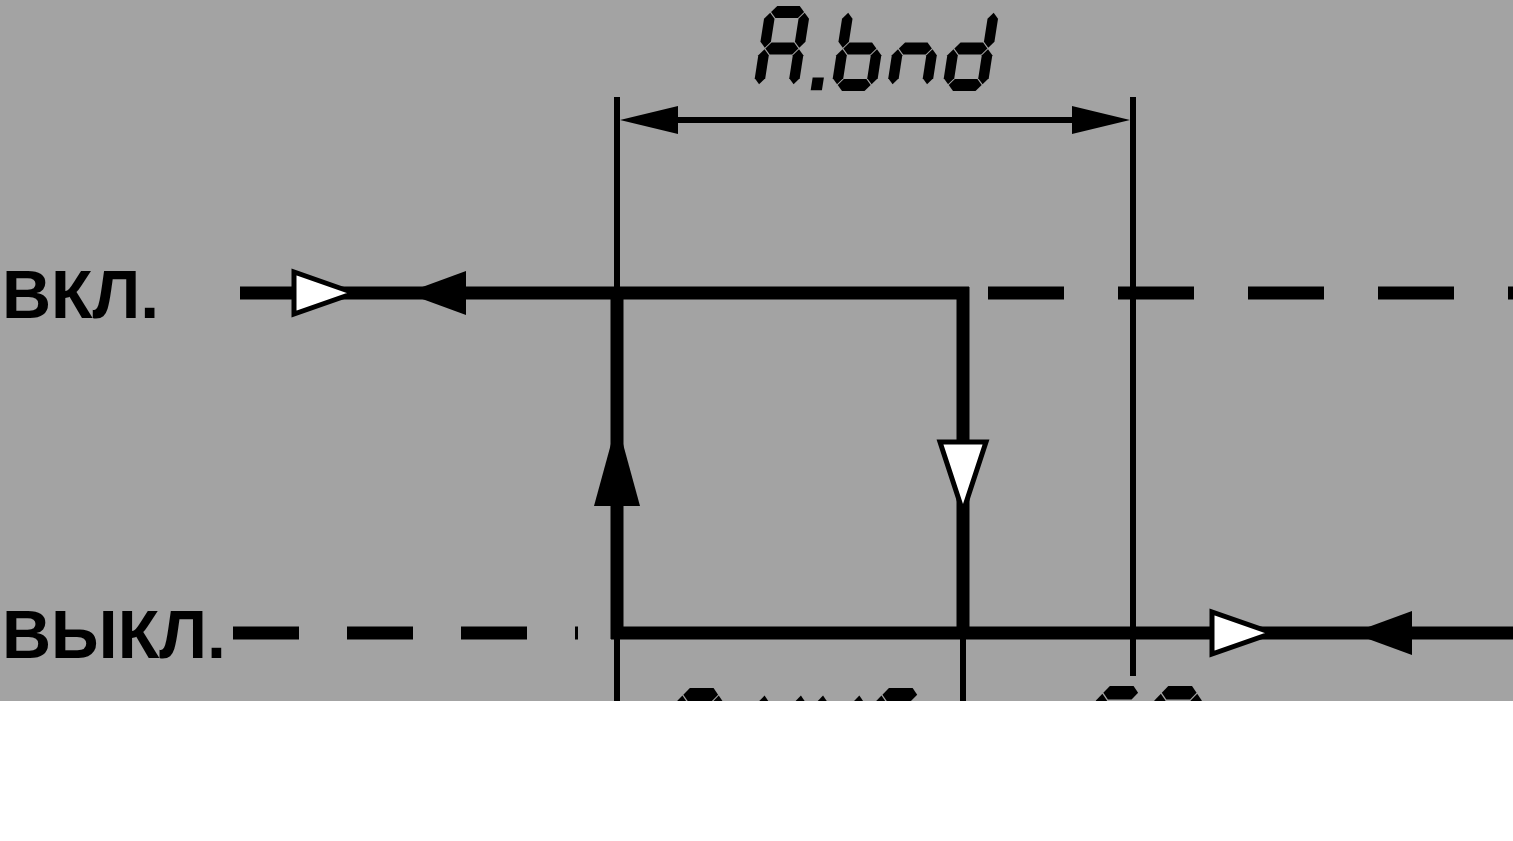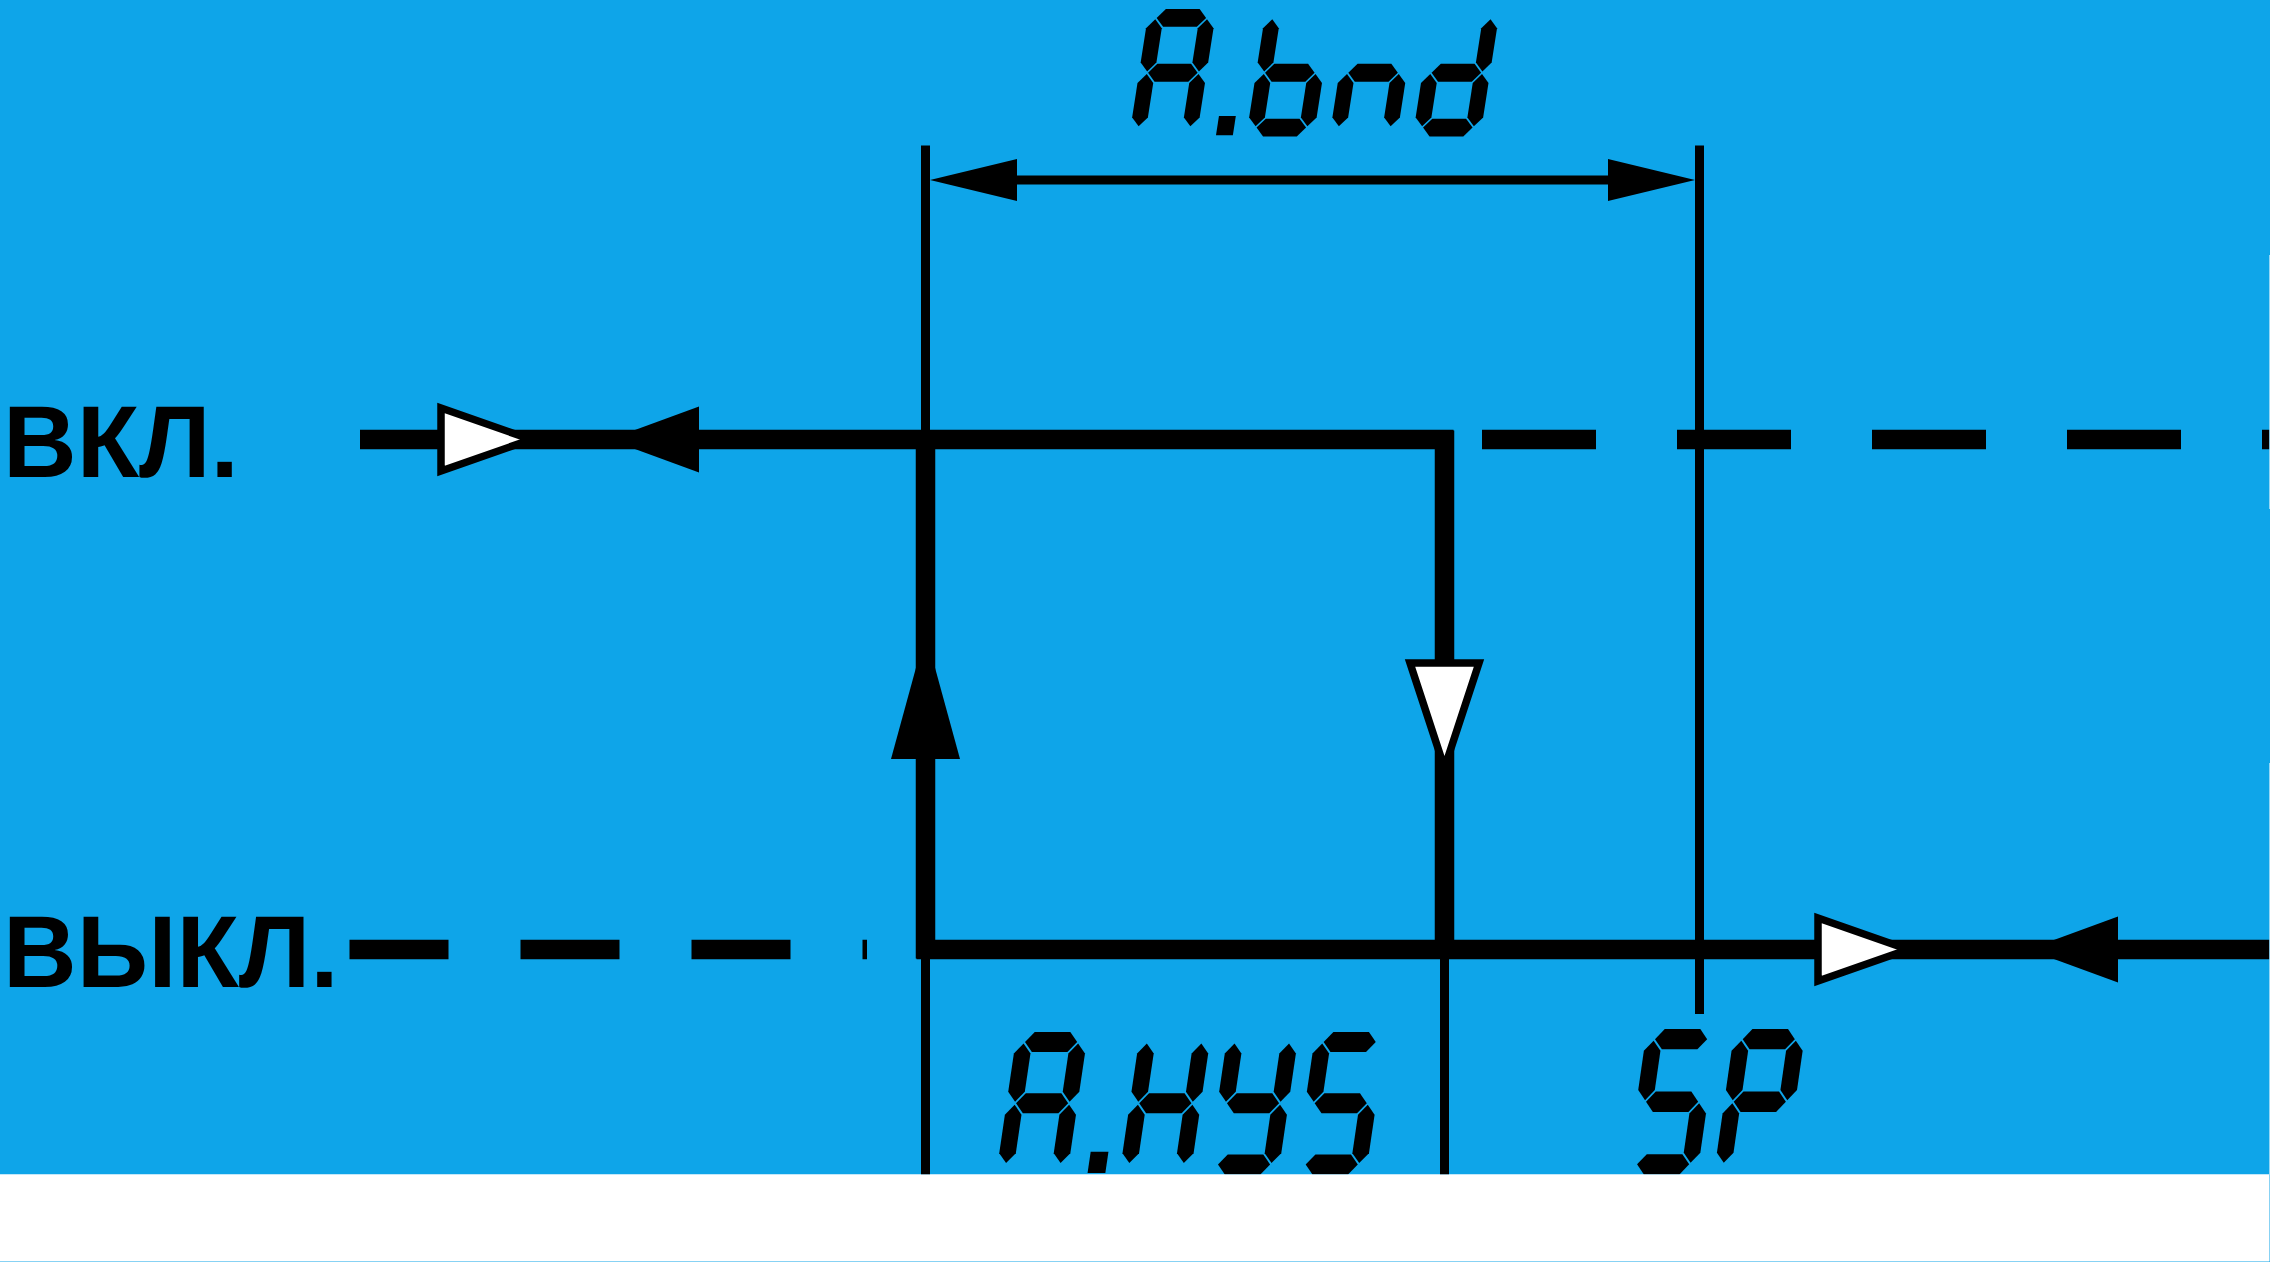--- a/index.html
+++ b/index.html
@@ -3,22 +3,22 @@
 <meta charset="utf-8">
 <style>
   html, body {
     margin: 0;
     padding: 0;
     background: #ffffff;
   }
   .stage {
     position: relative;
     width: 1513px;
-    height: 783px;
-    background: #0ea5e9;
+    height: 701px;
+    background: #a3a3a3;
     overflow: hidden;
     font-family: "Liberation Sans", sans-serif;
   }
   svg { display: block; }
   .lvl-label {
     font-family: "Liberation Sans", sans-serif;
     font-weight: 700;
     font-size: 68px;
     fill: #000000;
   }

